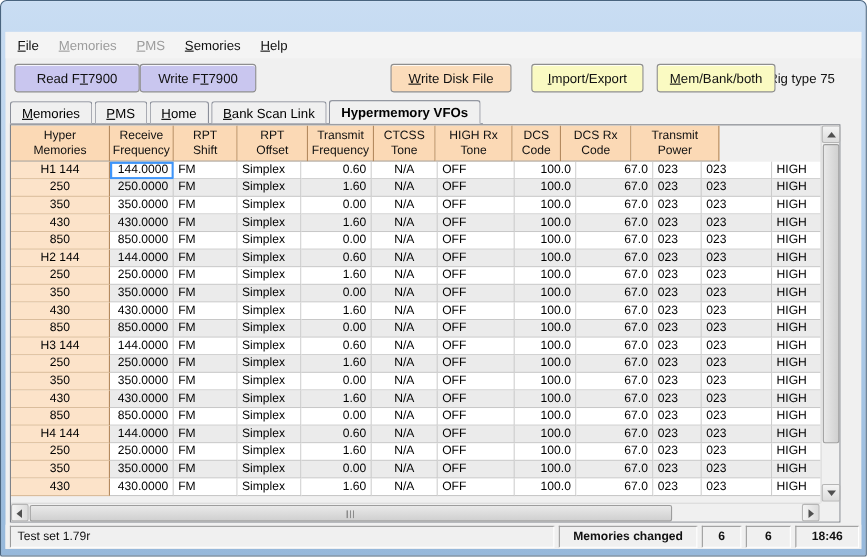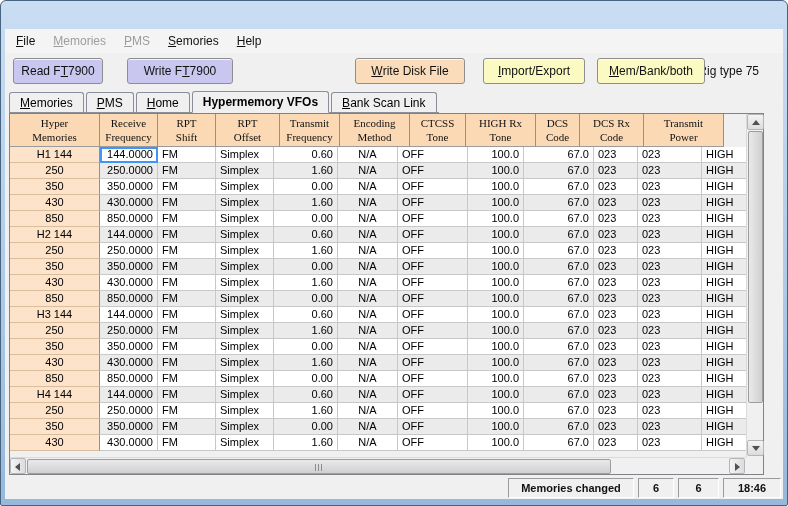--- a/index.html
+++ b/index.html
@@ -57,21 +57,21 @@
                 border-bottom:1px solid #F0F0F0; background:#F0F0F0; }
   
   .grid { position:absolute; top:84px; left:4px; width:755px; height:362px;
           border:1px solid #7E8289; background:#F0F0F0; }
   .grid-clip { position:absolute; top:0; left:0; width:736px; height:343px; overflow:hidden; }
   .grid-inner { width:772px; }
   .grid-hrow { display:flex; height:33px; }
   .hcell { background:#FBD9B5; border-right:1px solid #B48A5F; border-bottom:1px solid #9B9B9B;
            font-size:11px; line-height:14px; text-align:center; padding-top:2px; color:#111;
            flex:none; overflow:hidden; }
-  .hcell span { display:block; white-space:nowrap;font-family:Liberation Serif, serif; }
+  .hcell span { display:block; white-space:nowrap; }
   .grid-row { display:flex; height:16px;align-items:flex-end; }
   .cell { flex:none; font-size:11px; line-height:15px; padding:0 4px; color:#000;
           border-right:1px solid #C8C8C8; border-bottom:1px solid #C8C8C8;
           white-space:nowrap; overflow:hidden; background:#FFFFFF; }
   .grid-row.alt .cell { background:#EBEBEB; }
   .cell.rowhead { background:#FCE3C9 !important; text-align:center;
                   border-right:1px solid #B48A5F; border-bottom:1px solid #D9B astray; }
   .cell.rowhead { border-bottom:1px solid #DABD9C; }
   .cell.sel { outline:2px solid #3E95FA; outline-offset:-2px; background:#FFFFFF !important; }
   
@@ -109,21 +109,21 @@
   <div class="client">
     <div class="menubar" id="menubar">
         <div class="menu-item"><span class="u">F</span><span>ile</span></div>
         <div class="menu-item disabled"><span class="u">M</span><span>emories</span></div>
         <div class="menu-item disabled"><span class="u">P</span><span>MS</span></div>
         <div class="menu-item"><span class="u">S</span><span>emories</span></div>
         <div class="menu-item"><span class="u">H</span><span>elp</span></div>
       </div>
     <div class="toolbar" id="toolbar">
       <span class="rig-type">Rig type 75</span>
-    <div class="btn lavender" style="left: 8px; width: 90px;">
+    <div class="btn lavender" style="left: 8px; width: 114px;">
           <span>Read F</span>
           <span class="u">T</span>
           <span>7900</span>
         </div>
         <div class="btn lavender" style="left: 122px; width: 106px;">
           <span>Write F</span>
           <span class="u">T</span>
           <span>7900</span>
         </div>
         <div class="btn peach" style="left: 350px; width: 110px;">
@@ -136,22 +136,22 @@
         </div>
         <div class="btn yellow" style="left: 592px; width: 108px;">
           <span class="u">M</span>
           <span>em/Bank/both</span>
         </div>
       </div>
     <div class="tabstrip" id="tabstrip">
         <div class="tab"><span class="u">M</span><span>emories</span></div>
         <div class="tab"><span class="u">P</span><span>MS</span></div>
         <div class="tab"><span class="u">H</span><span>ome</span></div>
+        <div class="tab"><span class="u">B</span><span>ank Scan Link</span></div>
         <div class="tab active"><span>Hypermemory VFOs</span></div>
-        <div class="tab"><span class="u">B</span><span>ank Scan Link</span></div>
       </div>
 
     <div class="grid">
       <div class="grid-clip">
         <div class="grid-inner" id="gridinner">
             <div class="grid-hrow">
               <div class="hcell" style="width: 90px;">
                 <span>Hyper</span>
                 <span>Memories</span>
               </div>
@@ -164,24 +164,20 @@
                 <span>Shift</span>
               </div>
               <div class="hcell" style="width: 64px;">
                 <span>RPT</span>
                 <span>Offset</span>
               </div>
               <div class="hcell" style="width: 60px;">
                 <span>Transmit</span>
                 <span>Frequency</span>
               </div>
-              <div class="hcell" style="width: 70px;">
-                <span>Encoding</span>
-                <span>Method</span>
-              </div>
               <div class="hcell" style="width: 56px;">
                 <span>CTCSS</span>
                 <span>Tone</span>
               </div>
               <div class="hcell" style="width: 70px;">
                 <span>HIGH Rx</span>
                 <span>Tone</span>
               </div>
               <div class="hcell" style="width: 44px;">
                 <span>DCS</span>
@@ -481,19 +477,20 @@
             <span class="hgrip"></span>
           </div>
         <div class="sbtn" style="left:719px;">
             <span class="arrow right"></span>
           </div>
       </div>
       <div class="corner"></div>
     </div>
 
     <div class="statusbar" id="statusbar">
+        <div class="spanel" style="left: 4px; width: 495px;">Test set 1.79r</div>
         <div class="spanel center" style="left: 503px; width: 126px;">Memories changed</div>
         <div class="spanel center" style="left: 633px; width: 36px;">6</div>
         <div class="spanel center" style="left: 673px; width: 41px;">6</div>
         <div class="spanel center" style="left: 718px; width: 58px; text-align: right;">18:46</div>
       </div>
   </div>
 </div>
 
 </body></html>

